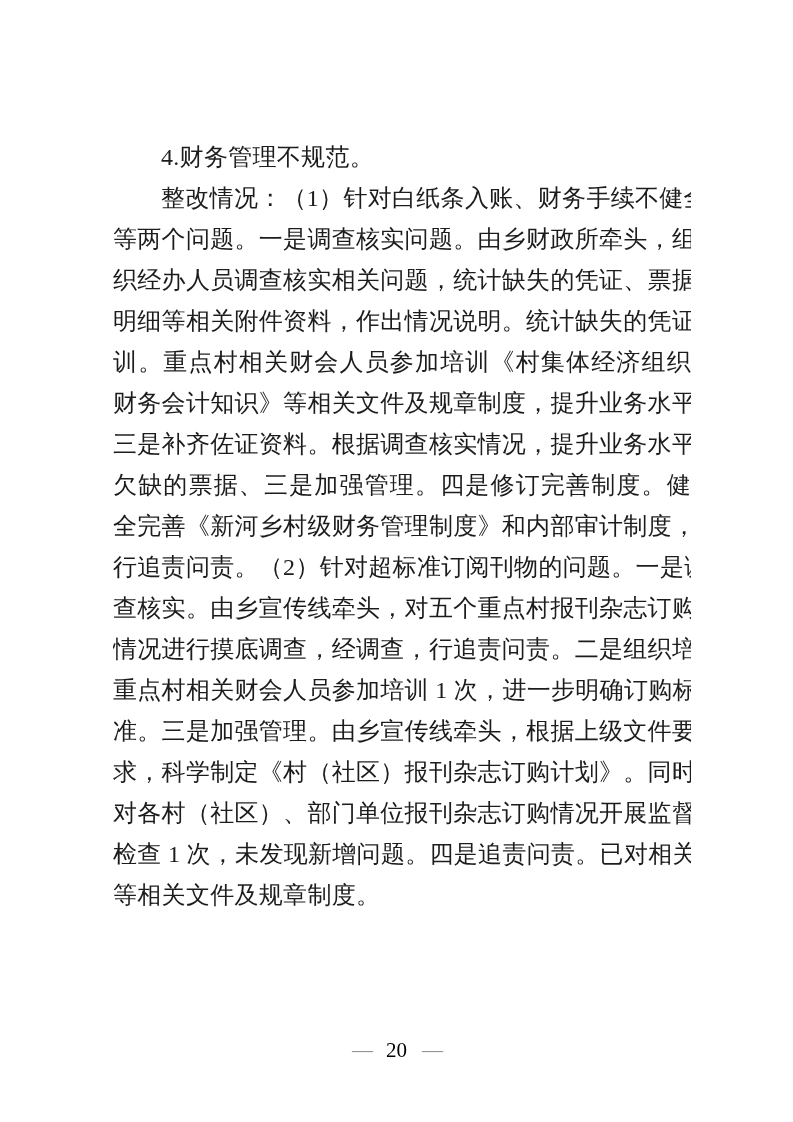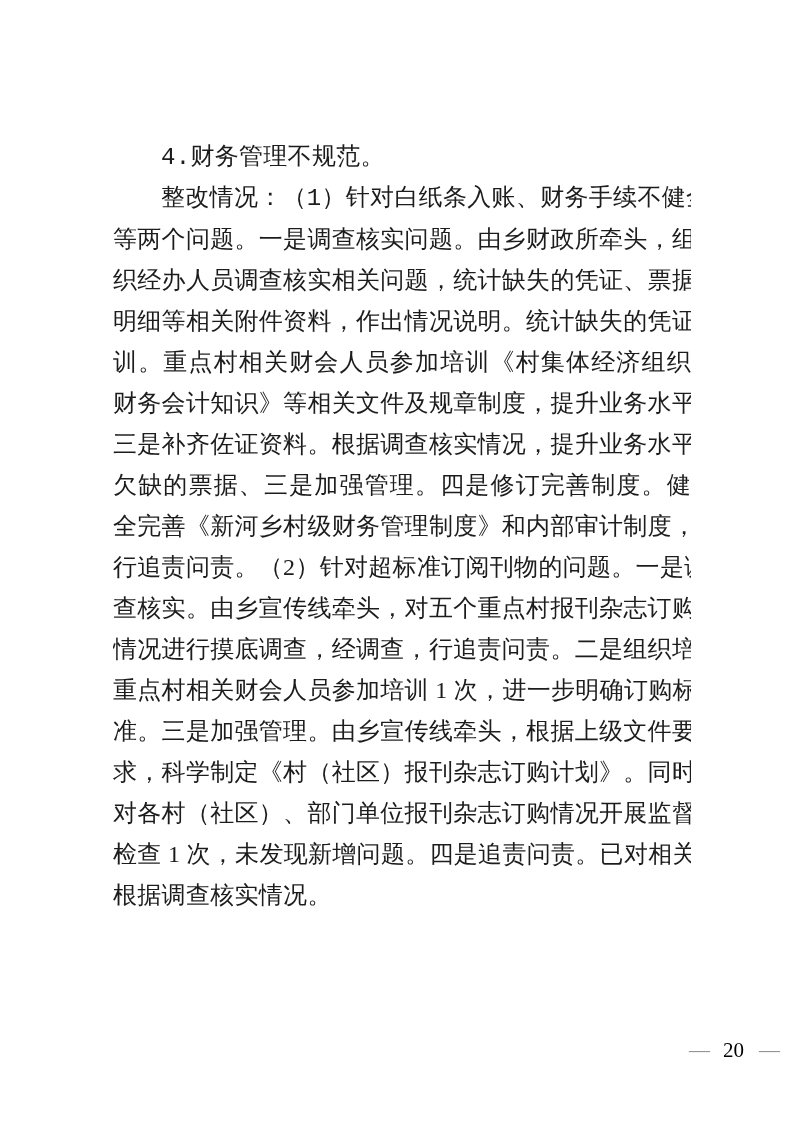--- a/index.html
+++ b/index.html
@@ -32,28 +32,27 @@
     text-align-last: justify;
     overflow: hidden;
     white-space: nowrap;
   }
   .doc-line.plain {
     text-align: left;
     text-align-last: left;
   }
   .doc-line.indent {
     text-indent: 48px;
-    font-family: Liberation Mono, monospace;
   }
   .page-footer {
     position: absolute;
     left: 0;
     top: 1036px;
     width: 100%;
-    text-align: right;
+    text-align: center;
     font-size: 21px;
     line-height: 28px;
     color: #000000;
   }
   .footer-dash {
     color: #8f8f8f;
     margin: 0 15px;
     letter-spacing: -2px;
   }
   .footer-num {
@@ -77,20 +76,20 @@
     <div class="doc-line">欠缺的票据、三是加强管理。四是修订完善制度。健</div>
     <div class="doc-line">全完善《新河乡村级财务管理制度》和内部审计制度，</div>
     <div class="doc-line">行追责问责。（2）针对超标准订阅刊物的问题。一是调</div>
     <div class="doc-line">查核实。由乡宣传线牵头，对五个重点村报刊杂志订购</div>
     <div class="doc-line">情况进行摸底调查，经调查，行追责问责。二是组织培</div>
     <div class="doc-line">重点村相关财会人员参加培训 1 次，进一步明确订购标</div>
     <div class="doc-line">准。三是加强管理。由乡宣传线牵头，根据上级文件要</div>
     <div class="doc-line">求，科学制定《村（社区）报刊杂志订购计划》。同时</div>
     <div class="doc-line">对各村（社区）、部门单位报刊杂志订购情况开展监督</div>
     <div class="doc-line">检查 1 次，未发现新增问题。四是追责问责。已对相关</div>
-    <div class="doc-line plain">根据调查核实情况。</div>
+    <div class="doc-line plain">等相关文件及规章制度。</div>
   </div>
 
   <div class="page-footer">
     <span class="footer-dash">—</span><span class="footer-num">20</span><span class="footer-dash">—</span>
   </div>
 
 </div>
 
 </body></html>

